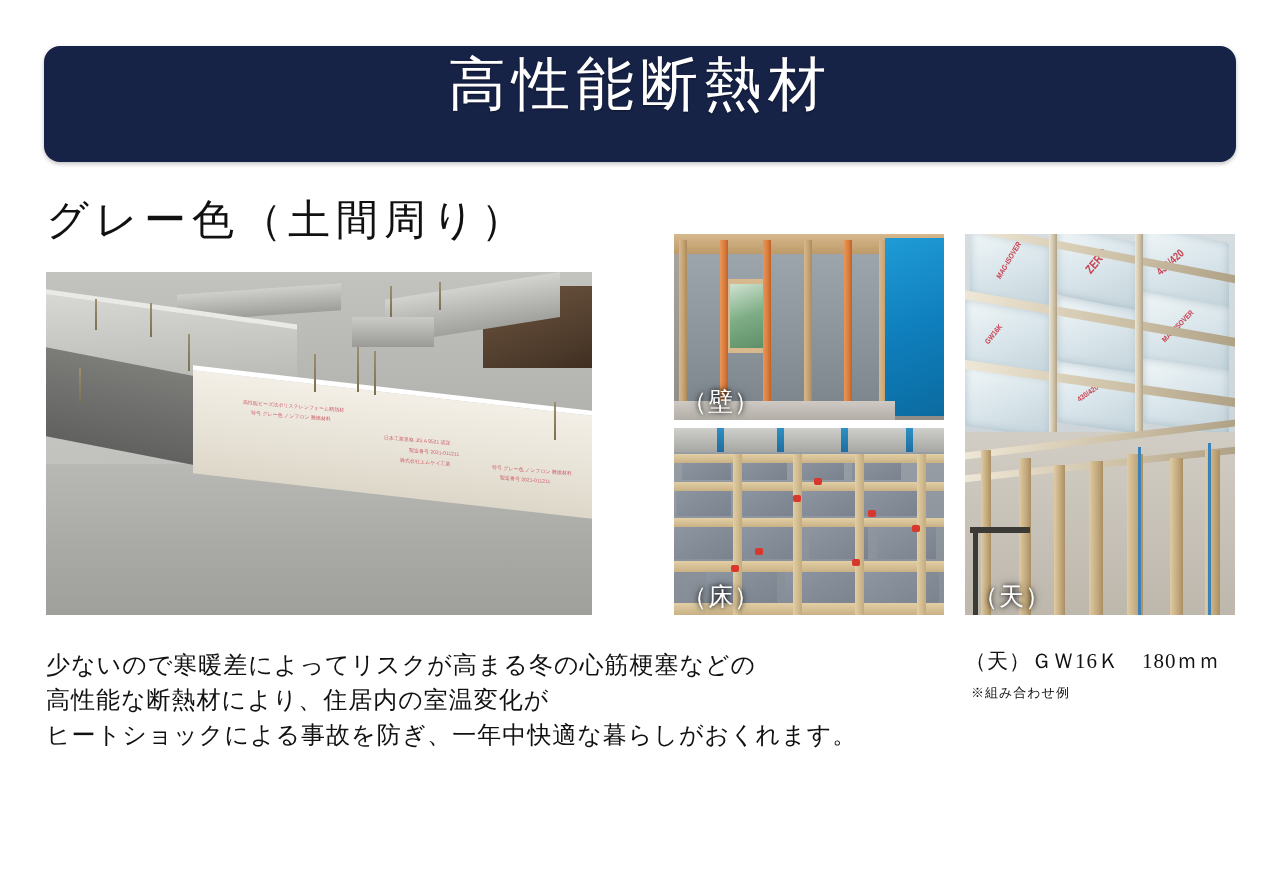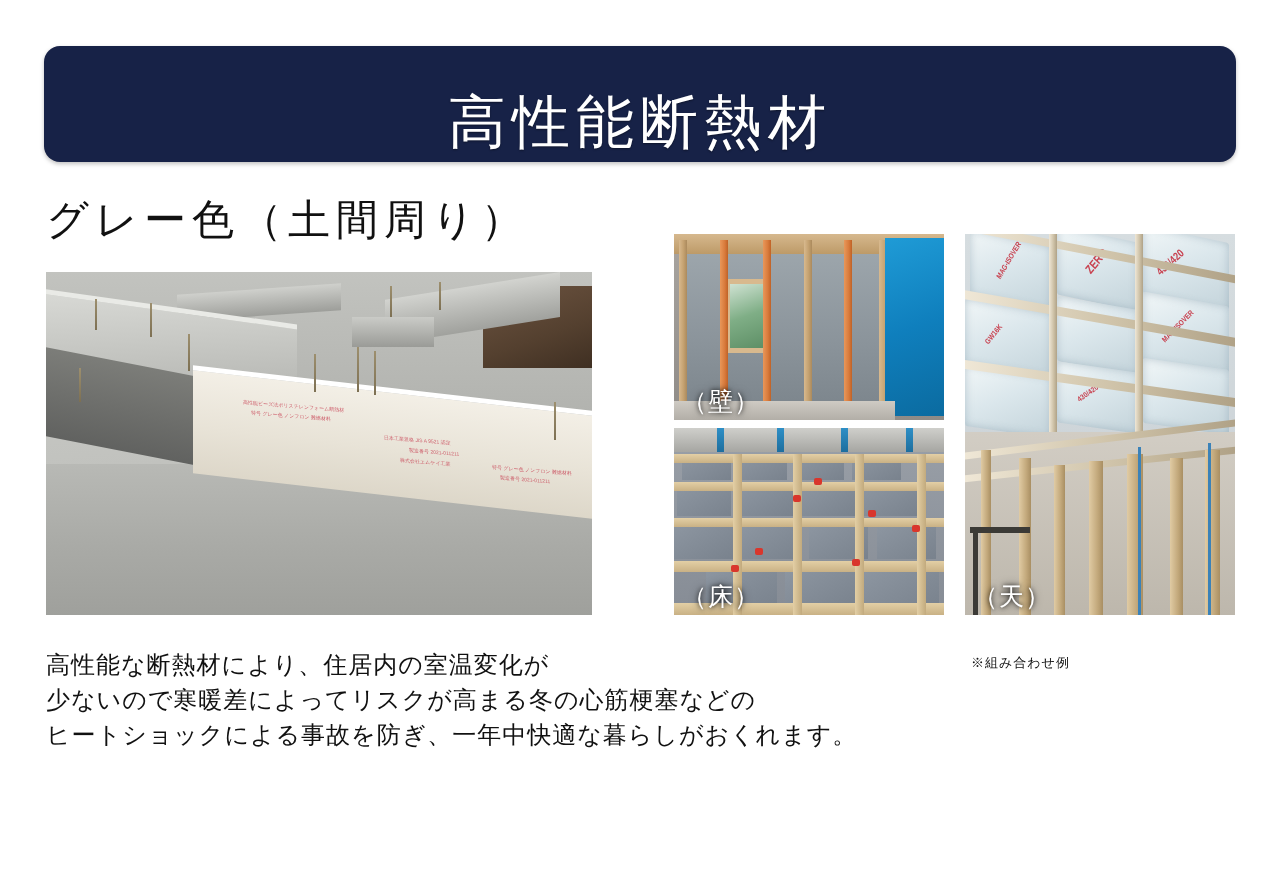--- a/index.html
+++ b/index.html
@@ -9,21 +9,21 @@
     background:#ffffff;
     font-family:"Liberation Serif", serif;
     overflow:hidden;position:relative;
   }
   .slide{position:relative;width:1280px;height:886px;}
 
   
   .title-banner{
     position:absolute;left:44px;top:46px;width:1192px;height:116px;
     background:#172247;border-radius:16px;
-    display:flex;align-items:flex-end;justify-content:center;
+    display:flex;align-items:flex-start;justify-content:center;
     box-shadow:0 2px 4px rgba(0,0,0,.25);
   }
   .title-text{
     color:#ffffff;font-size:58px;letter-spacing:6px;
     font-family:"Liberation Serif", serif;font-weight:400;
     text-shadow:0 1px 2px rgba(0,0,0,.4);
   }
 
   
   .section-heading{
@@ -309,23 +309,24 @@
       <div class="cl-post" style="left:89%;top:10%;width:15px;height:90%"></div>
       <div class="cl-blue" style="left:64%;top:8%;height:92%"></div>
       <div class="cl-blue" style="left:90%;top:6%;height:94%"></div>
       <div class="cl-dark" style="left:2%;top:52%;width:22%;height:6px"></div>
       <div class="cl-dark" style="left:3%;top:52%;width:5px;height:48%"></div>
     </div>
     <div class="cap">（天）</div>
   </div>
 
   <div class="body-text">
+    <div>少ないので寒暖差によってリスクが高まる冬の心筋梗塞などの</div>
     <div>高性能な断熱材により、住居内の室温変化が</div>
-    <div>少ないので寒暖差によってリスクが高まる冬の心筋梗塞などの</div>
     <div>ヒートショックによる事故を防ぎ、一年中快適な暮らしがおくれます。</div>
   </div>
 
   <div class="spec-list">
+    <div>（天）ＧＷ16Ｋ　180ｍｍ</div>
     <div class="note">※組み合わせ例</div>
   </div>
 
 
 </div>
 
 </body></html>

